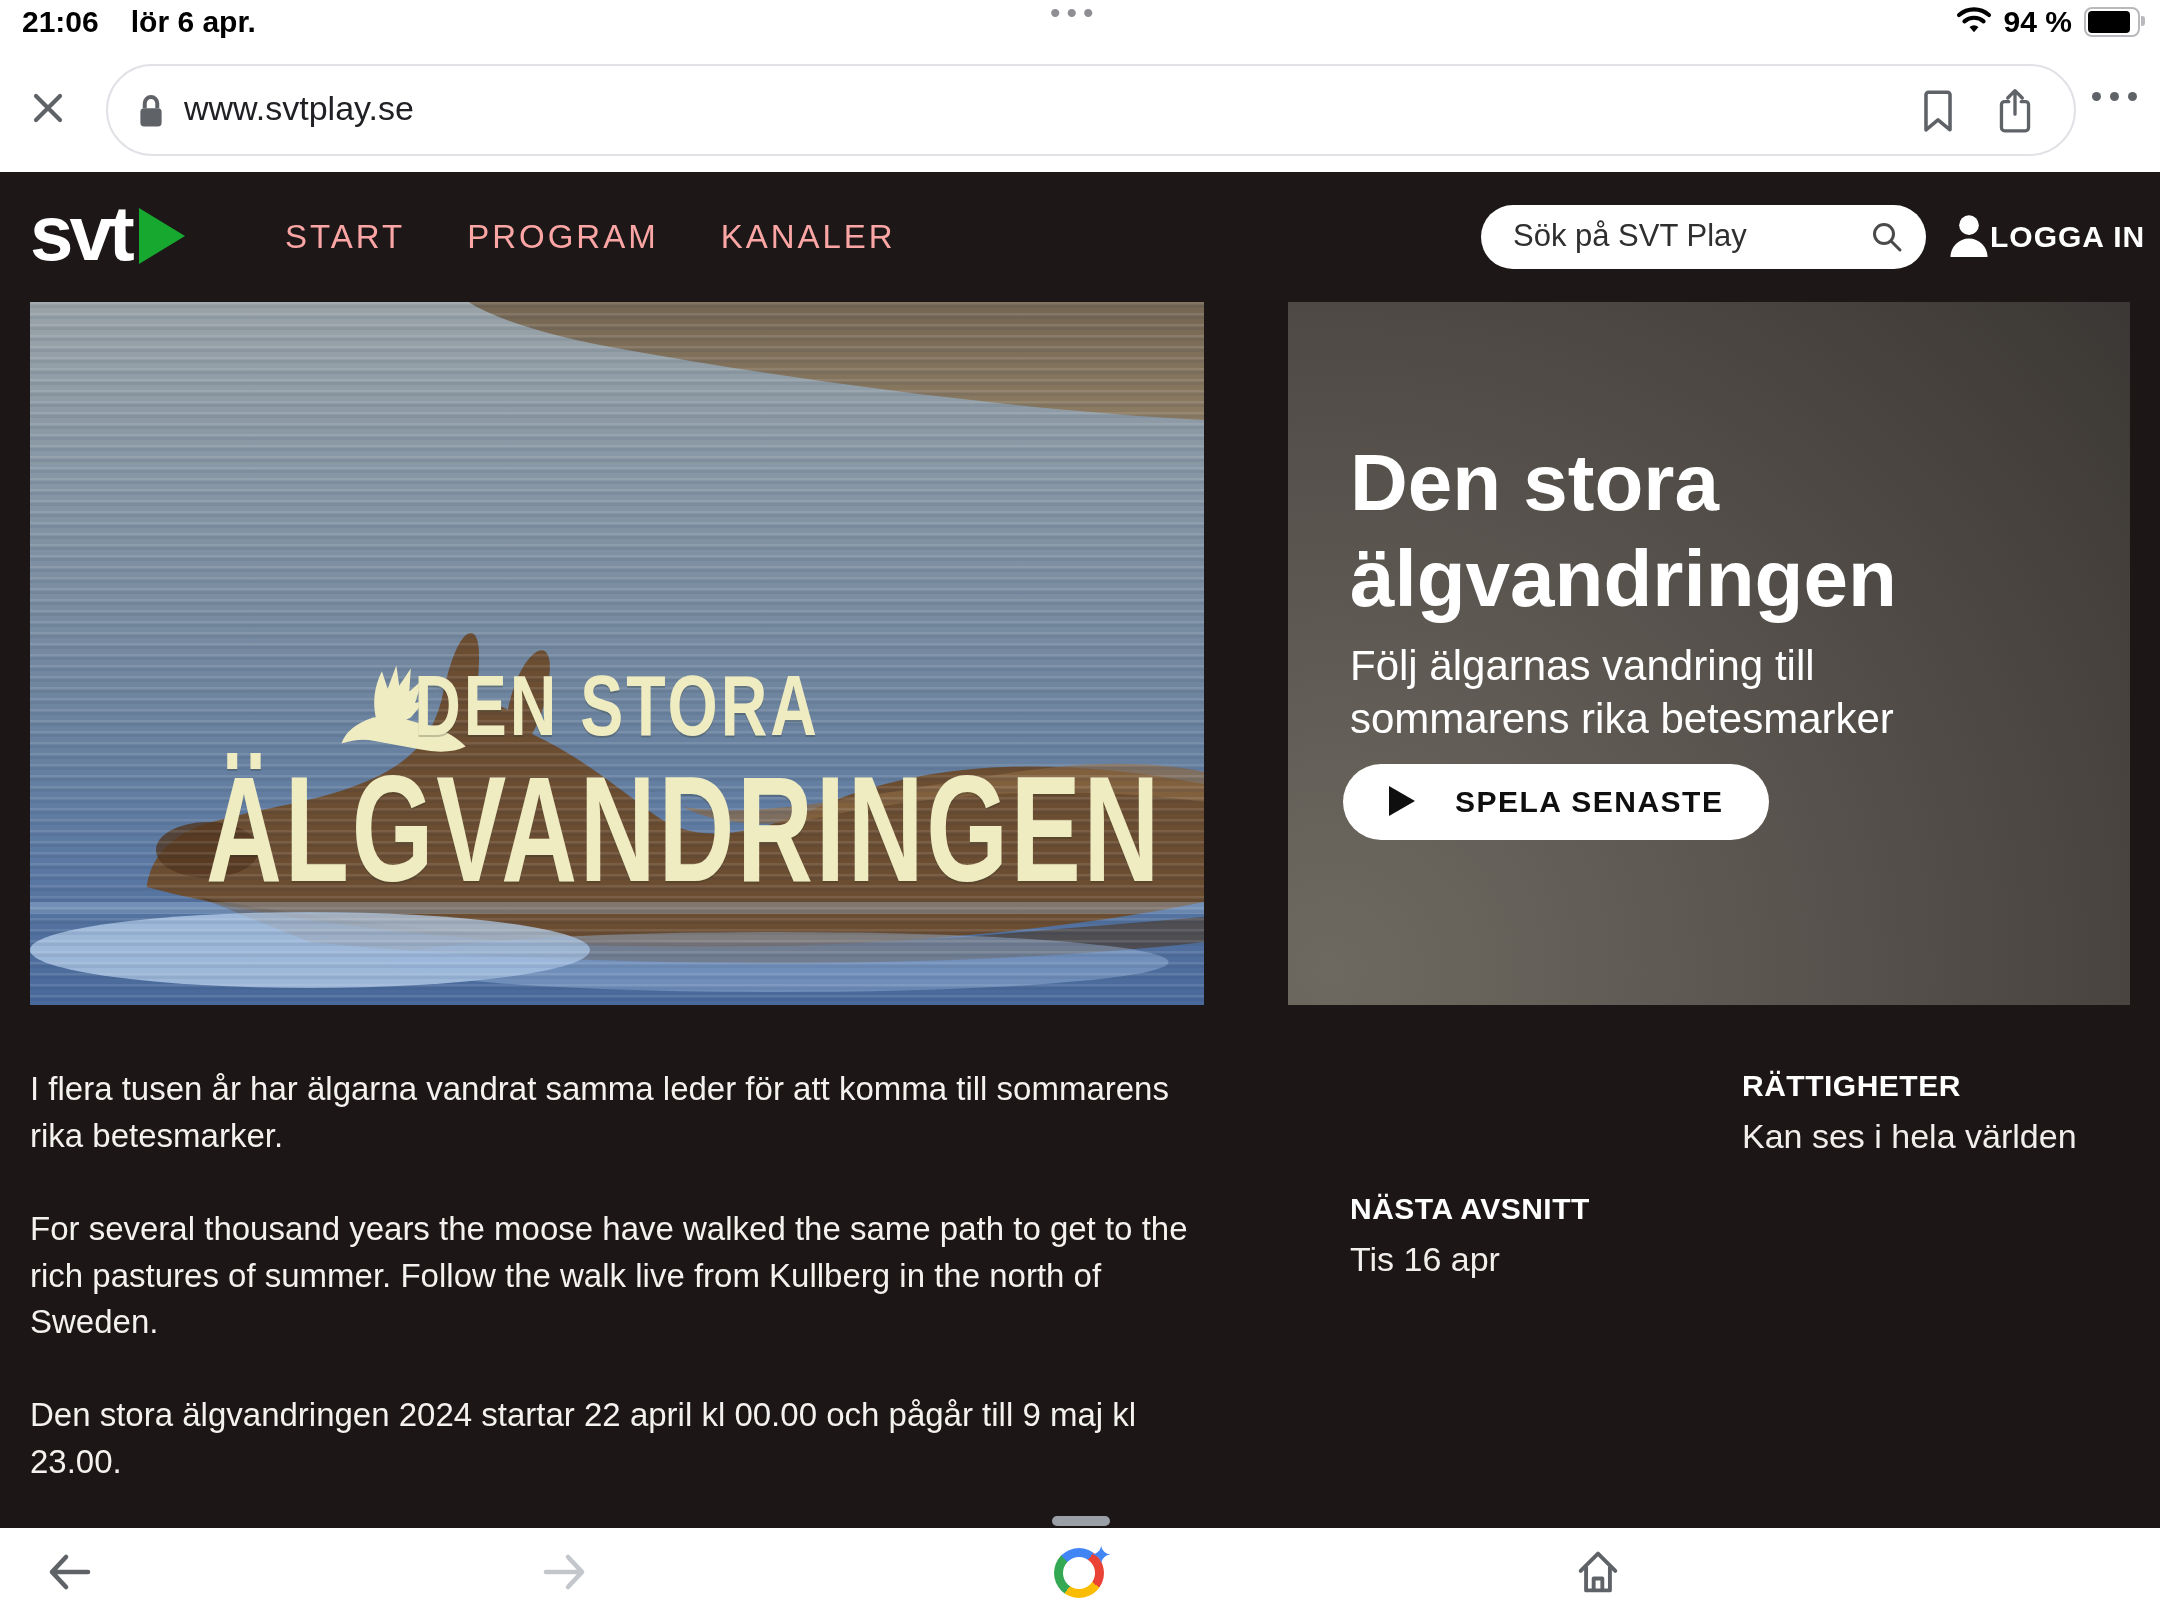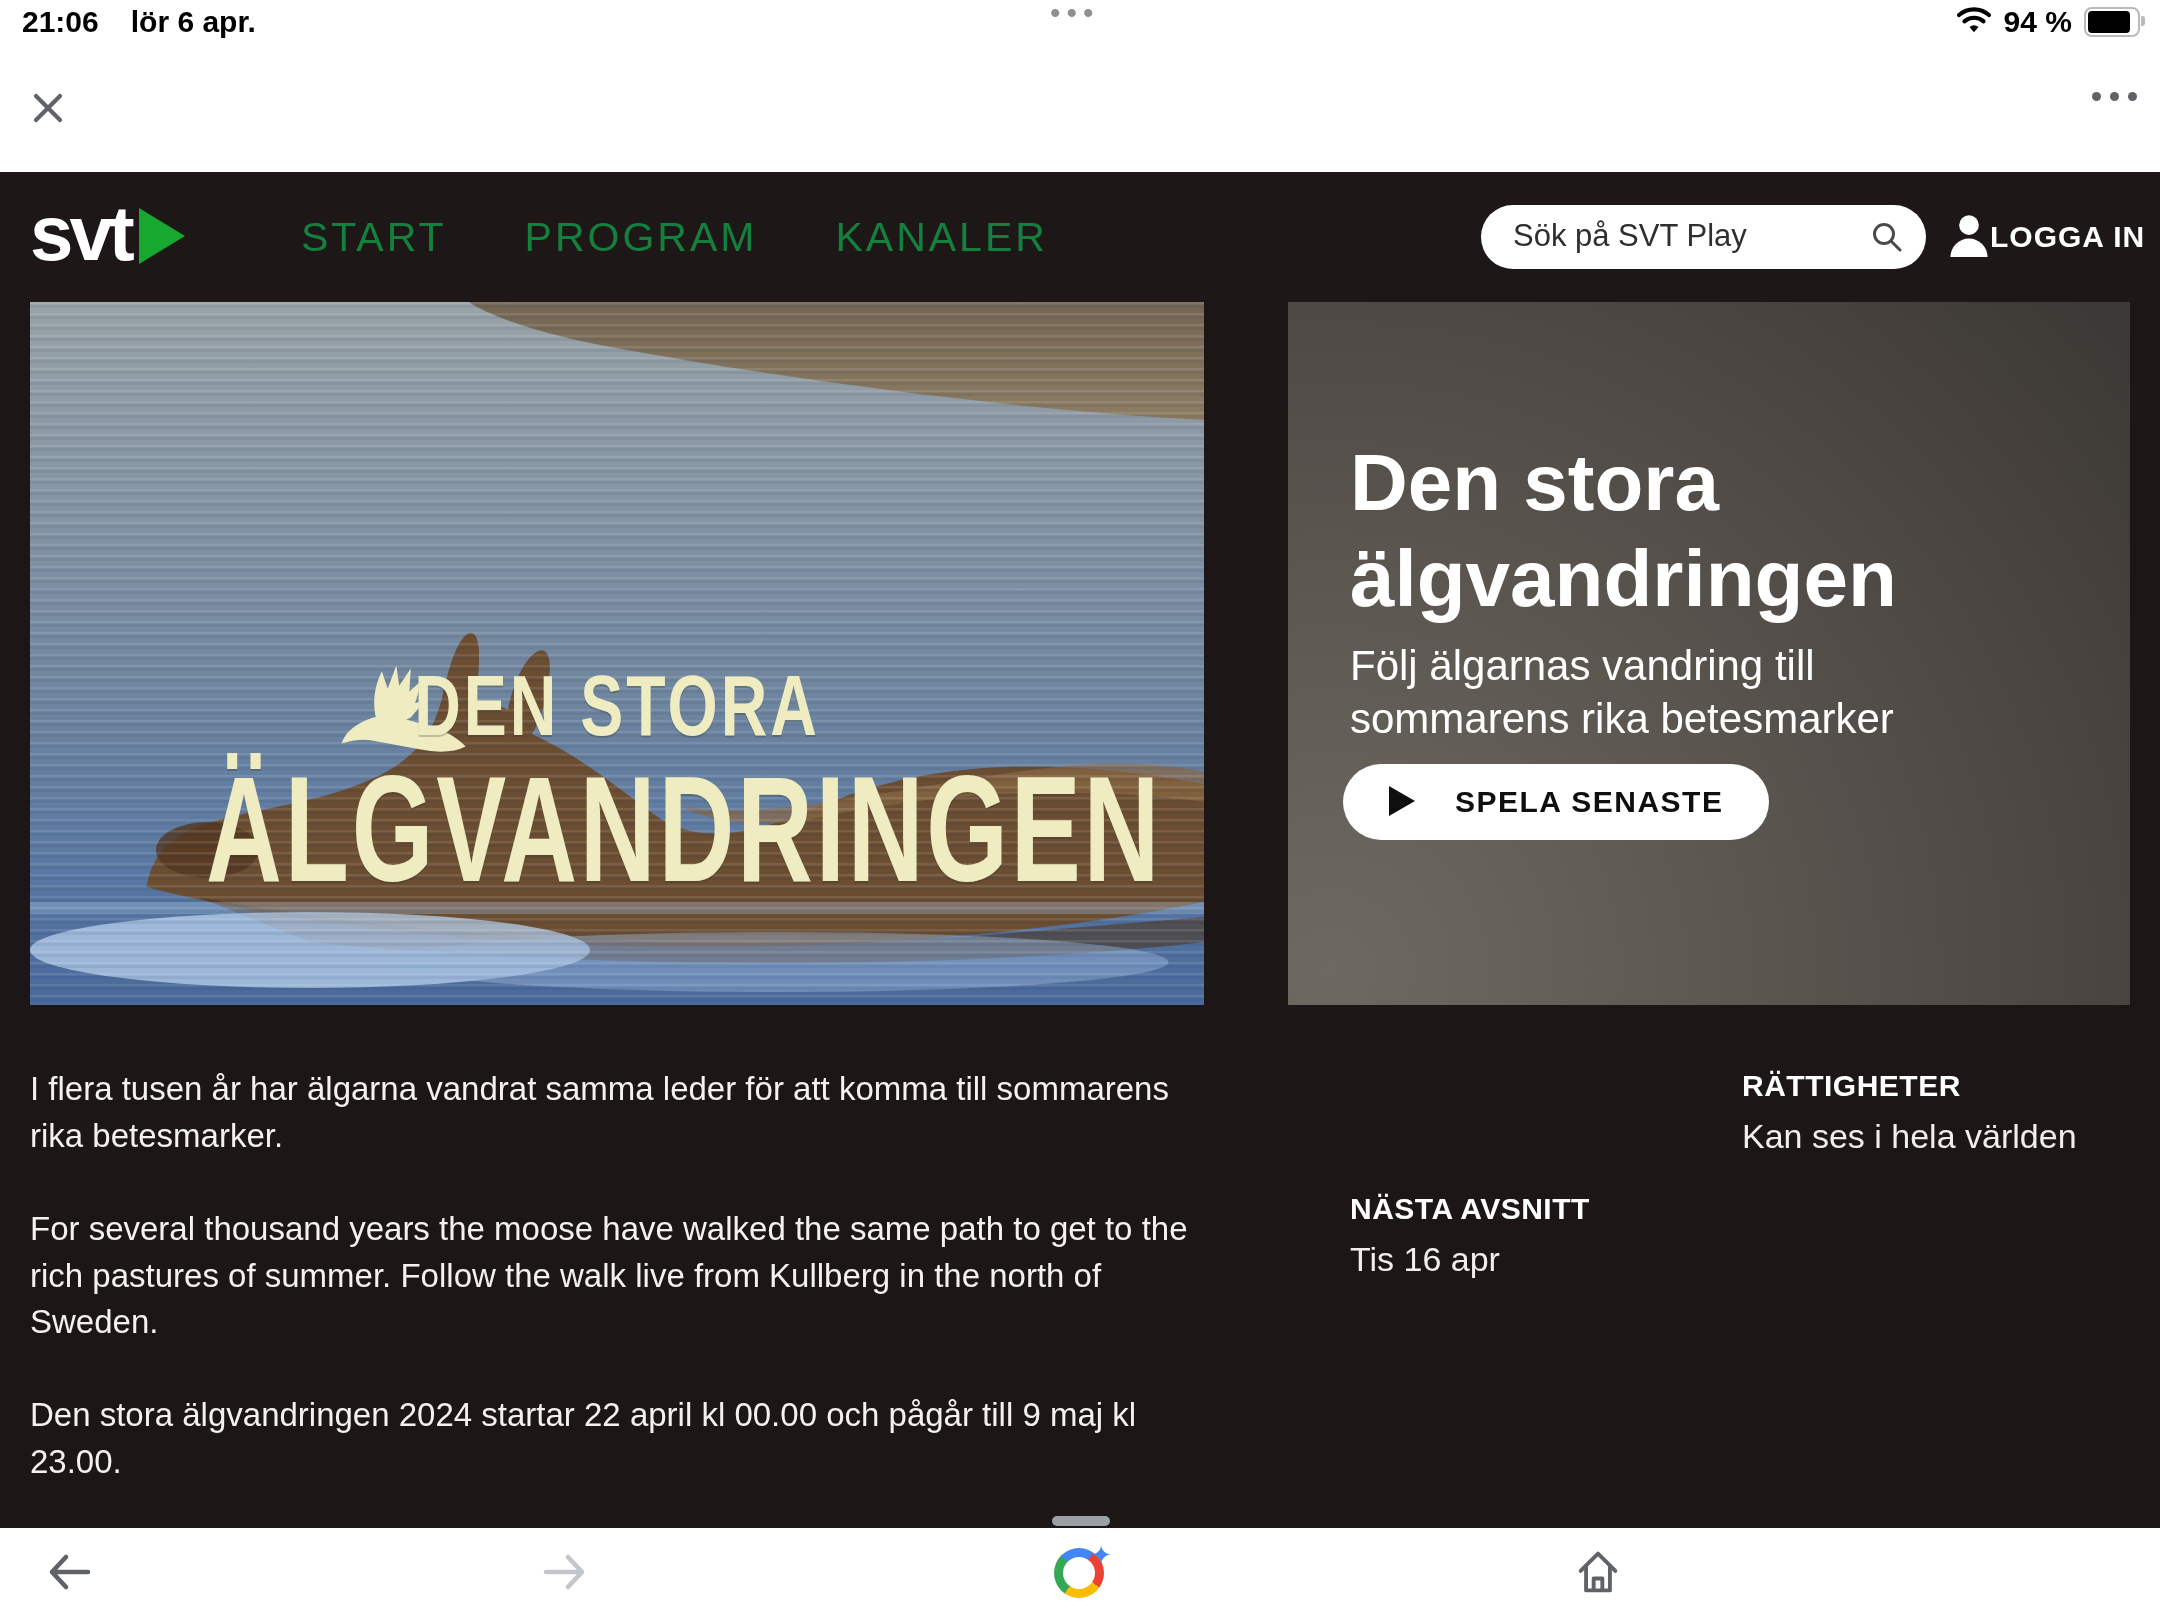--- a/index.html
+++ b/index.html
@@ -28,21 +28,21 @@
   .menu-dots{position:absolute;left:2092px;top:48px;display:flex;gap:9px;}
   .menu-dots i{width:9px;height:9px;border-radius:50%;background:#5f6368;}
 
   
   .site-header{position:absolute;left:0;top:172px;width:2160px;height:130px;background:#1d1817;}
   .svt-logo{position:absolute;left:30px;top:22px;display:flex;align-items:center;cursor:pointer;}
   .svt-logo .word{color:#fff;font-size:78px;font-weight:700;letter-spacing:-4px;line-height:1;text-align:right;}
   .svt-logo .tri{width:0;height:0;border-left:46px solid #17a82f;border-top:28px solid transparent;
                  border-bottom:28px solid transparent;margin-left:8px;margin-top:6px;}
   .main-nav{position:absolute;left:285px;top:0;height:130px;display:flex;gap:62px;align-items:center;}
-  .nav-item{color:#15803d;font-size:41px;letter-spacing:3px;cursor:pointer;margin-left:16px;}
+  .nav-item{color:#fca5a5;font-size:33px;letter-spacing:3px;cursor:pointer;}
   .search-pill{position:absolute;left:1481px;top:33px;width:445px;height:64px;background:#fff;border-radius:32px;}
   .search-input{position:absolute;left:0;top:0;width:100%;height:100%;border:none;outline:none;background:transparent;
                 border-radius:32px;padding:0 70px 2px 32px;box-sizing:border-box;font-size:31px;color:#222;
                 font-family:"Liberation Sans",sans-serif;}
   .search-input::placeholder{color:#2f2f2f;opacity:1;}
   .search-glass{position:absolute;right:22px;top:15px;}
   .login{position:absolute;left:1948px;top:0;height:130px;display:flex;align-items:center;cursor:pointer;}
   .login-label{color:#fff;font-size:30px;font-weight:600;letter-spacing:1px;}
 
   
@@ -114,20 +114,40 @@
           <span class="nub"></span>
         </span>
     </div>
   </div>
 
   <div class="browser-bar">
     <div class="close-btn">
       <svg width="48" height="48" viewBox="0 0 48 48">
           <path d="M12 12 L36 36 M36 12 L12 36" stroke="#5f6368" stroke-width="4.2" stroke-linecap="round"></path>
         </svg>
+    </div>
+    <div class="url-pill">
+      <span class="lock-icon">
+        <svg width="34" height="40" viewBox="0 0 26 32">
+            <path d="M8 13 V9 a5 5 0 0 1 10 0 V13" stroke="#5f6368" stroke-width="3.2" fill="none"></path>
+            <rect x="4.5" y="13" width="17" height="14.5" rx="3" fill="#5f6368"></rect>
+          </svg>
+      </span>
+      <span class="url-text">www.svtplay.se</span>
+      <span class="bookmark-icon">
+        <svg width="36" height="46" viewBox="0 0 34 44">
+            <path d="M8 4 H26 a2.5 2.5 0 0 1 2.5 2.5 V40 L17 30.5 L5.5 40 V6.5 A2.5 2.5 0 0 1 8 4 Z" stroke="#5f6368" stroke-width="3.4" fill="none" stroke-linejoin="round"></path>
+          </svg>
+      </span>
+      <span class="share-icon">
+        <svg width="42" height="50" viewBox="0 0 40 48">
+            <path d="M14 15 H10 a3 3 0 0 0 -3 3 V40 a3 3 0 0 0 3 3 H30 a3 3 0 0 0 3 -3 V18 a3 3 0 0 0 -3 -3 H26" stroke="#5f6368" stroke-width="3.2" fill="none" stroke-linecap="round"></path>
+            <path d="M20 27 V5 M13 11.5 L20 4.5 L27 11.5" stroke="#5f6368" stroke-width="3.2" fill="none" stroke-linecap="round" stroke-linejoin="round"></path>
+          </svg>
+      </span>
     </div>
     <div class="menu-dots">
         <i></i>
         <i></i>
         <i></i>
       </div>
   </div>
 
   <div class="site-header">
     <div class="svt-logo">

